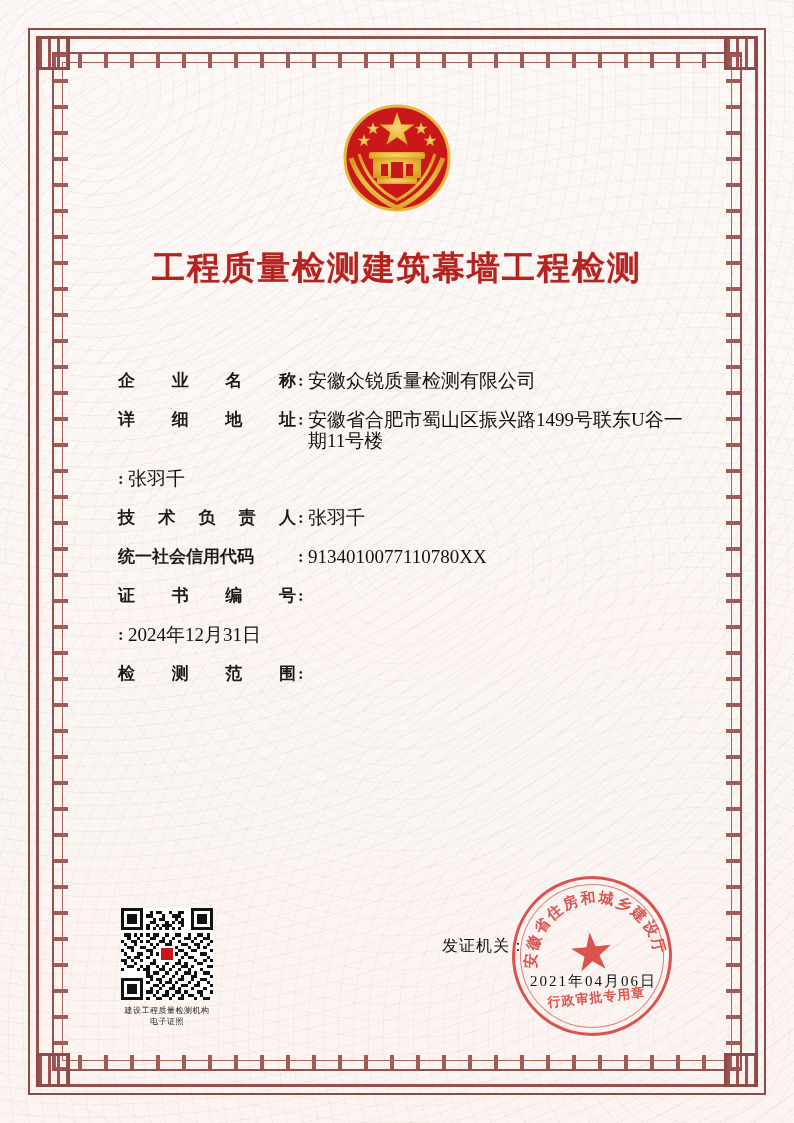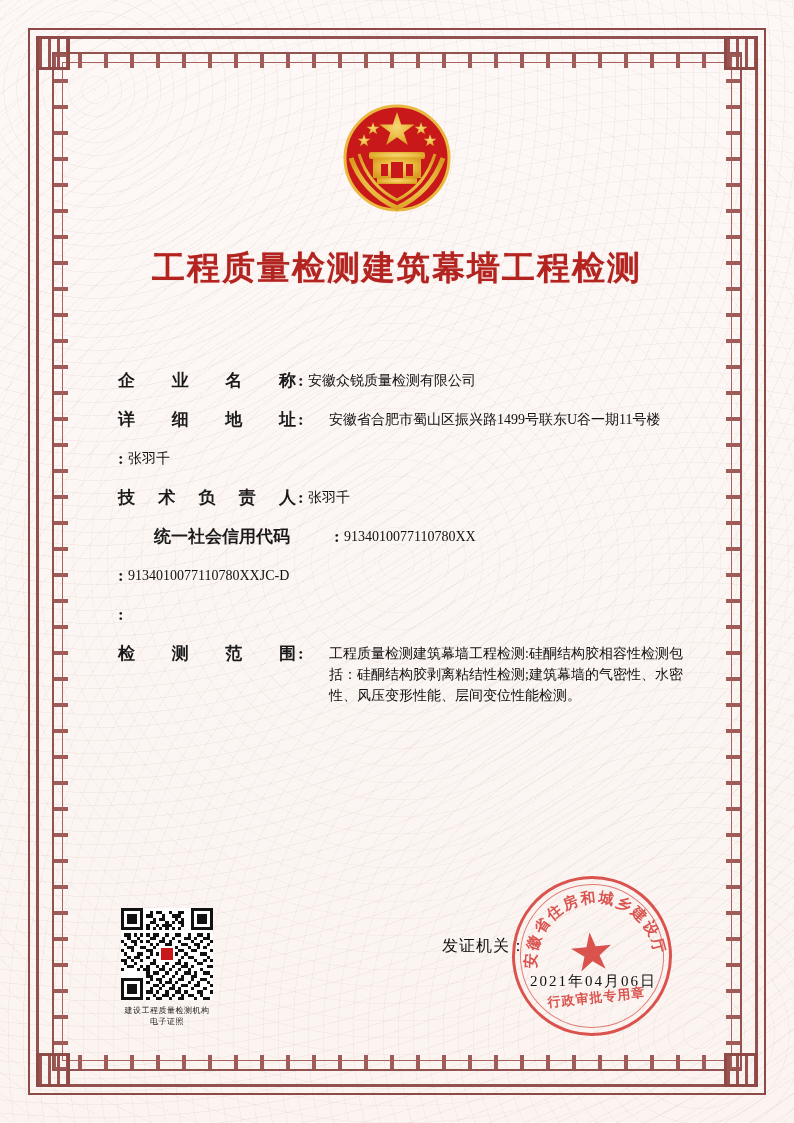--- a/index.html
+++ b/index.html
@@ -139,39 +139,37 @@
     letter-spacing: 0px;
     line-height: 22px;
     text-align: justify;
     text-align-last: justify;
     padding-right: 2px;
     box-sizing: border-box;
   }
   .label.tight {
     text-align-last: left;
     letter-spacing: 0px;
-    margin-left: 36px;
   }
   .colon {
     flex: 0 0 10px;
     font-size: 17px;
     font-weight: bold;
     color: #1a1a1a;
     line-height: 22px;
   }
   .value {
     flex: 1 1 auto;
-    font-size: 14px;
+    font-size: 19px;
     color: #101010;
     line-height: 22px;
     word-break: break-all;
   }
   .value.multiline {
     line-height: 21px;
-    margin-left: 21px;
   }
 
   
   .qr-block {
     position: absolute;
     left: 110px;
     top: 908px;
     width: 114px;
     text-align: center;
   }
@@ -339,32 +337,32 @@
       <div class="value">张羽千</div>
     </div>
 
     <div class="row">
       <div class="label tight">统一社会信用代码</div>
       <div class="colon">:</div>
       <div class="value">9134010077110780XX</div>
     </div>
 
     <div class="row">
-      <div class="colon">:</div>
-      <div class="value">9134010077110780XXJC-D</div>
-    </div>
-
-    <div class="row">
-      <div class="colon">:</div>
+      <div class="label">证 书 编 号</div>
+      <div class="colon">:</div>
+    </div>
+
+    <div class="row">
+      <div class="colon">:</div>
+      <div class="value">2024年12月31日</div>
     </div>
 
     <div class="row">
       <div class="label">检 测 范 围</div>
       <div class="colon">:</div>
-      <div class="value multiline">工程质量检测建筑幕墙工程检测:硅酮结构胶相容性检测包括：硅酮结构胶剥离粘结性检测;建筑幕墙的气密性、水密性、风压变形性能、层间变位性能检测。</div>
     </div>
 
   </div>
 
   <div class="qr-block">
     <div class="qr">
       <svg viewBox="0 0 29 29" width="92" height="92" shape-rendering="crispEdges" aria-hidden="true">
         <rect width="29" height="29" fill="#ffffff"></rect>
         <g fill="#111111">
 

